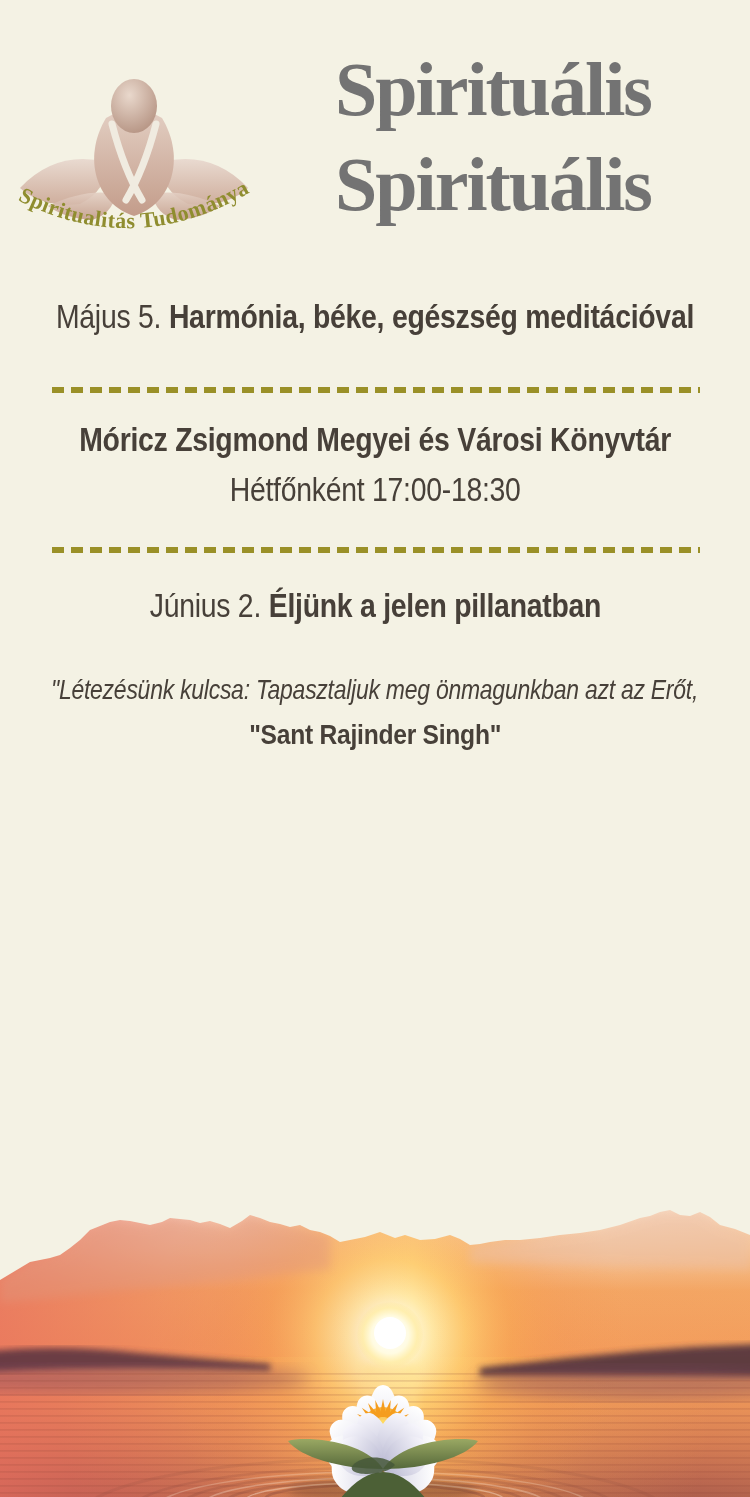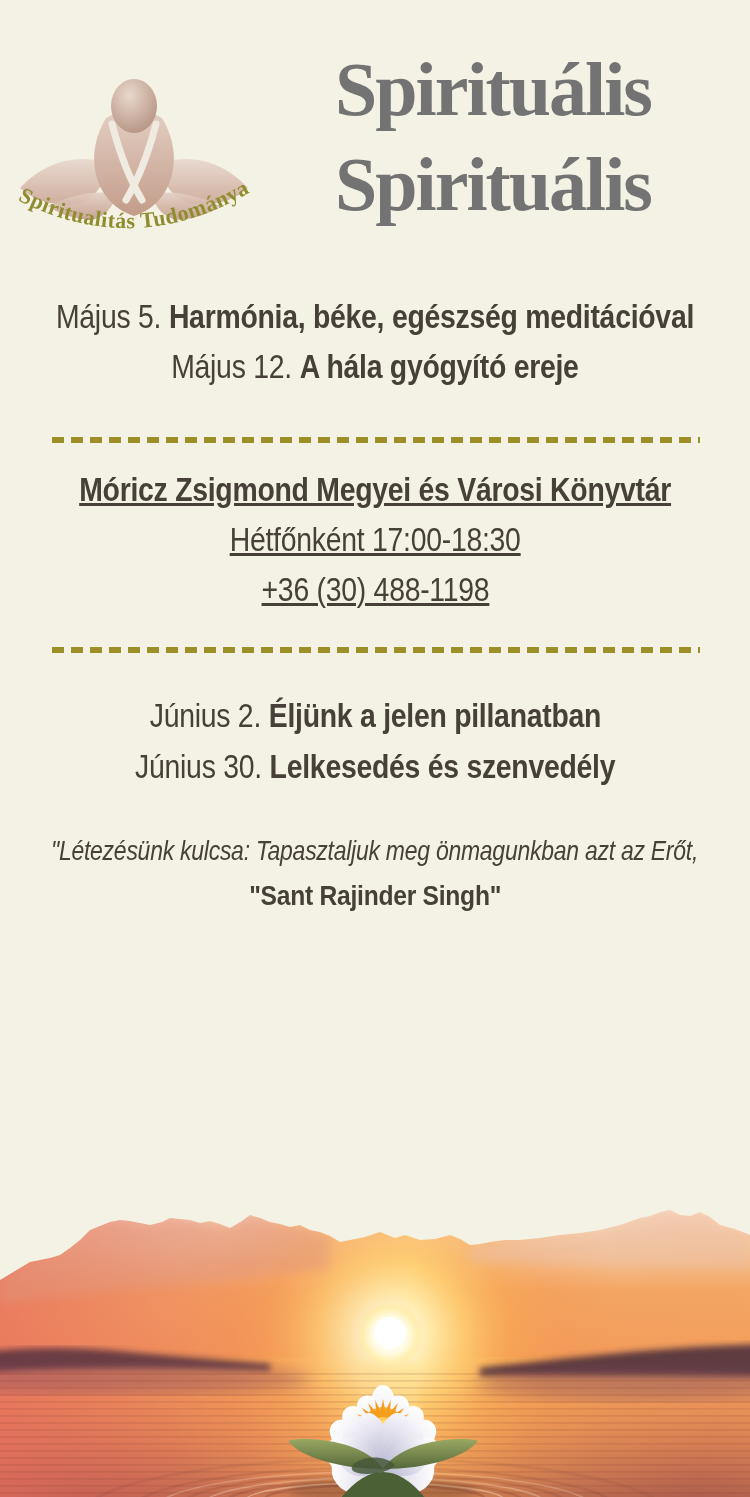--- a/index.html
+++ b/index.html
@@ -26,31 +26,31 @@
     display:flex; justify-content:center; align-items:center;
     white-space:nowrap;
     text-align:right;
   }
   .sched-line { height:50px; font-size:33px; }
   .june .sched-line { height:51px; }
   .cond { display:inline-block; transform:scaleX(0.86); white-space:nowrap; letter-spacing:-0.3px; }
   .date { font-weight:400; margin-right:9px; }
   .topic { font-weight:700; }
   .may { margin-top:22px; }
-  .june { margin-top:37px; }
+  .june { margin-top:27px; }
   
   .divider {
     height:6px; width:648px; margin-left:52px;
     background:repeating-linear-gradient(90deg,#9a9027 0 12px,transparent 12px 19px);
   }
   .divider.d1 { margin-top:45px; }
   .divider.d2 { margin-top:32px; }
   
   .venue { margin-top:22px; }
-  .venue-line { height:50px; font-size:33px;text-decoration:underline; }
+  .venue-line { height:50px; font-size:33px; }
   .venue-name .cond { font-weight:700; }
   .venue-free { font-size:30px; }
   .venue-free .cond { font-weight:700; }
   
   .quote { margin-top:37px; }
   .quote-line { height:44px; font-size:28px; font-style:italic; }
   .quote-line .cond { transform:scaleX(0.82); }
   .quote-attr { height:46px; font-size:28px; font-style:normal; }
   .quote-attr .cond { font-weight:700; transform:scaleX(0.88); }
   
@@ -100,47 +100,38 @@
     <h1 class="title">
       <span>Spirituális</span>
       <span>Spirituális</span>
     </h1>
   </div>
 
   <div class="sched may">
     <div class="sched-line">
         <span class="cond"><span class="date">Május 5.</span><span class="topic">Harmónia, béke, egészség meditációval</span></span>
       </div>
-    <div class="sched-line">
-        <span class="cond"><span class="date">Május 12.</span><span class="topic">A hála gyógyító ereje</span></span>
-      </div>
   </div>
 
   <div class="divider d1"></div>
 
   <div class="venue">
     <div class="venue-line venue-name">
         <span class="cond">Móricz Zsigmond Megyei és Városi Könyvtár</span>
       </div>
     <div class="venue-line">
         <span class="cond">Hétfőnként 17:00-18:30</span>
       </div>
-    <div class="venue-line">
-        <span class="cond">+36 (30) 488-1198</span>
-      </div>
   </div>
 
   <div class="divider d2"></div>
 
   <div class="sched june">
     <div class="sched-line">
         <span class="cond"><span class="date">Június 2.</span><span class="topic">Éljünk a jelen pillanatban</span></span>
-      </div>
-    <div class="sched-line">
-        <span class="cond"><span class="date">Június 30.</span><span class="topic">Lelkesedés és szenvedély</span></span>
       </div>
   </div>
 
   <div class="quote">
     <div class="quote-line">
         <span class="cond">"Létezésünk kulcsa: Tapasztaljuk meg önmagunkban azt az Erőt,</span>
       </div>
     <div class="quote-line quote-attr">
         <span class="cond">"Sant Rajinder Singh"</span>
       </div>

